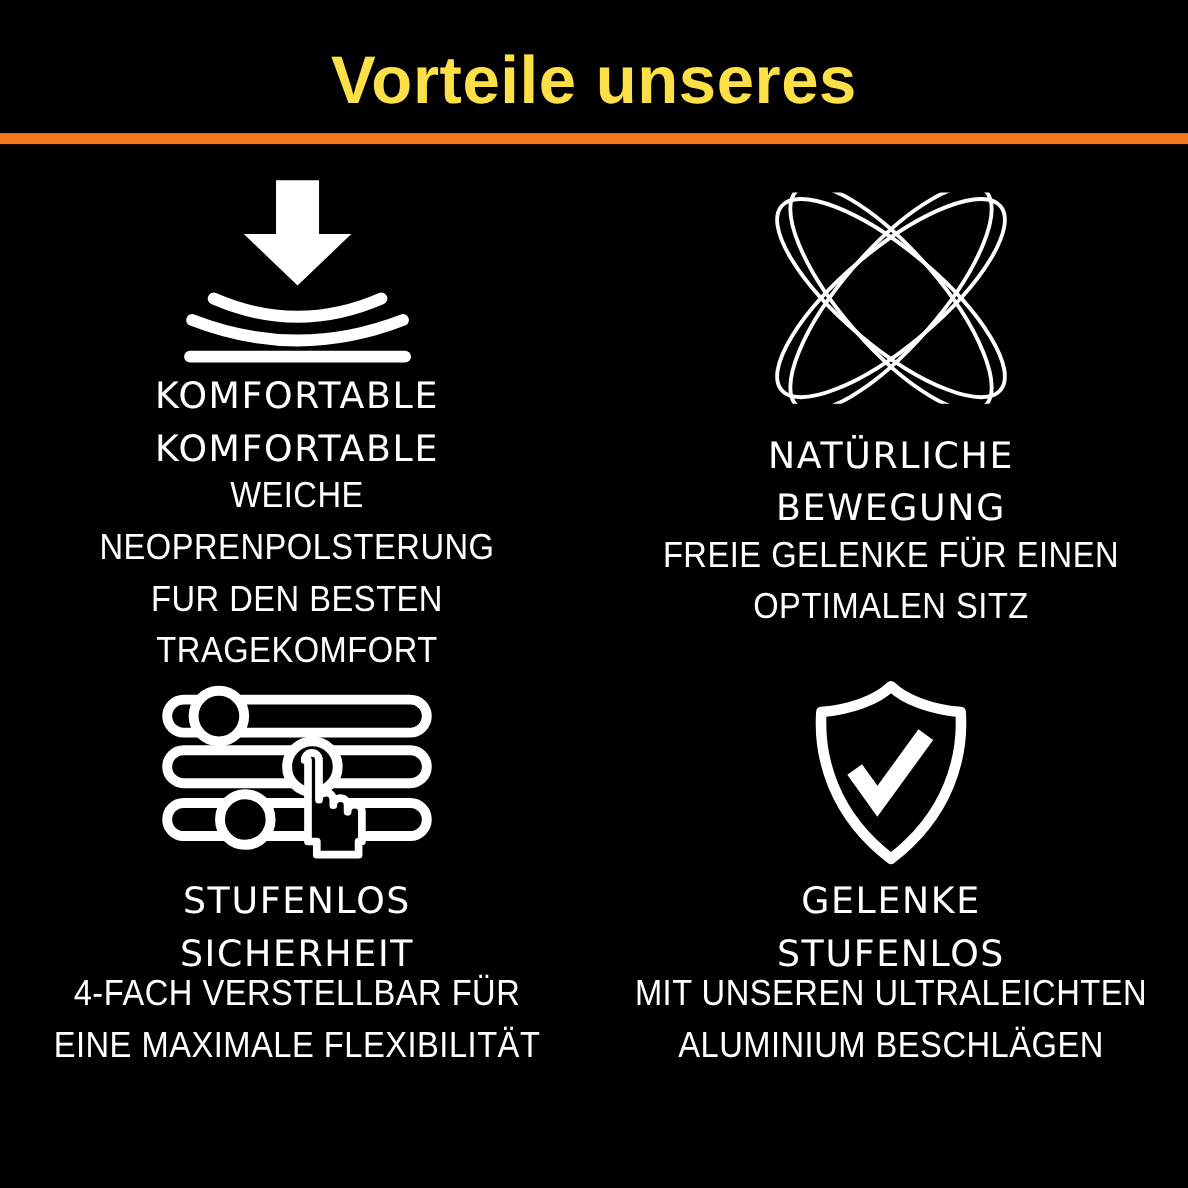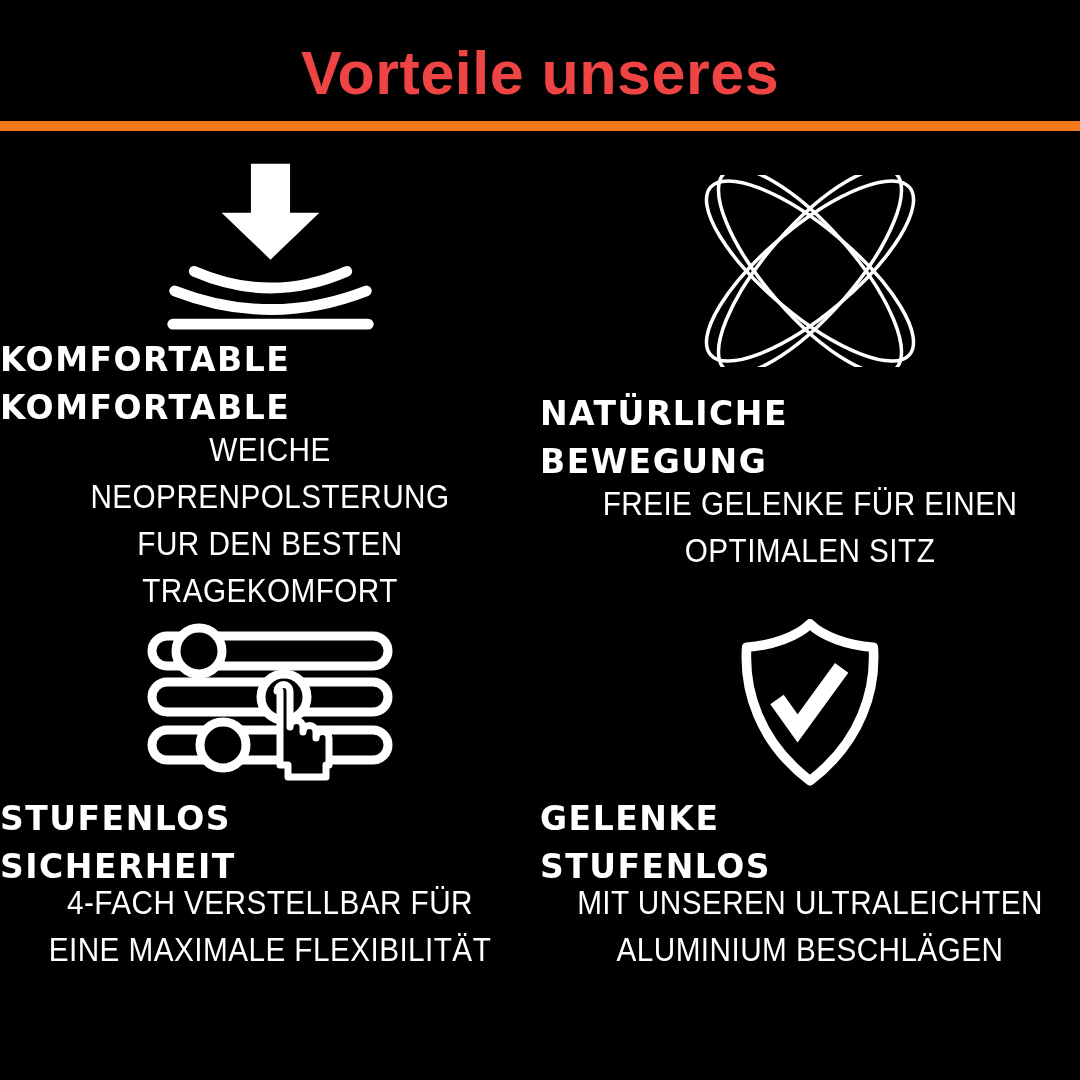--- a/index.html
+++ b/index.html
@@ -12,42 +12,43 @@
   }
   .canvas { width:1080px; height:1080px; background:#000; position:relative; }
 
   
   .header { padding-top:26px; text-align:center; }
   .title-line {
     font-size:61px;
     font-weight:bold;
     line-height:95px;
     letter-spacing:0.5px;
-    color:#ef4444;
+    color:#fde047;
   }
   .divider { width:1080px; height:10px; }
 
   
   .grid {
     display:grid;
     grid-template-columns:540px 540px;
     grid-template-rows:454px 400px;
   }
   .feature { display:flex; flex-direction:column; align-items:center; }
   .icon-box {
     display:flex; align-items:center; justify-content:center;
   }
   .row1 .icon-box { height:230px; margin-top:25px; }
   .row2 .icon-box { height:185px; margin-top:25px; }
   .feature-title {
     font-family:"DejaVu Sans", sans-serif;
-    font-weight:bold;
+    font-weight:normal;
     font-size:33px;
     line-height:48px;
     letter-spacing:1.5px;
+    text-align:center;
     width:540px;
   }
   .row1 .feature-title { margin-top:4px; }
   .row2 .feature-title { margin-top:0; }
   .feature-desc {
     font-size:33px;
     font-weight:normal;
     line-height:47px;
     letter-spacing:0.5px;
     text-align:center;

